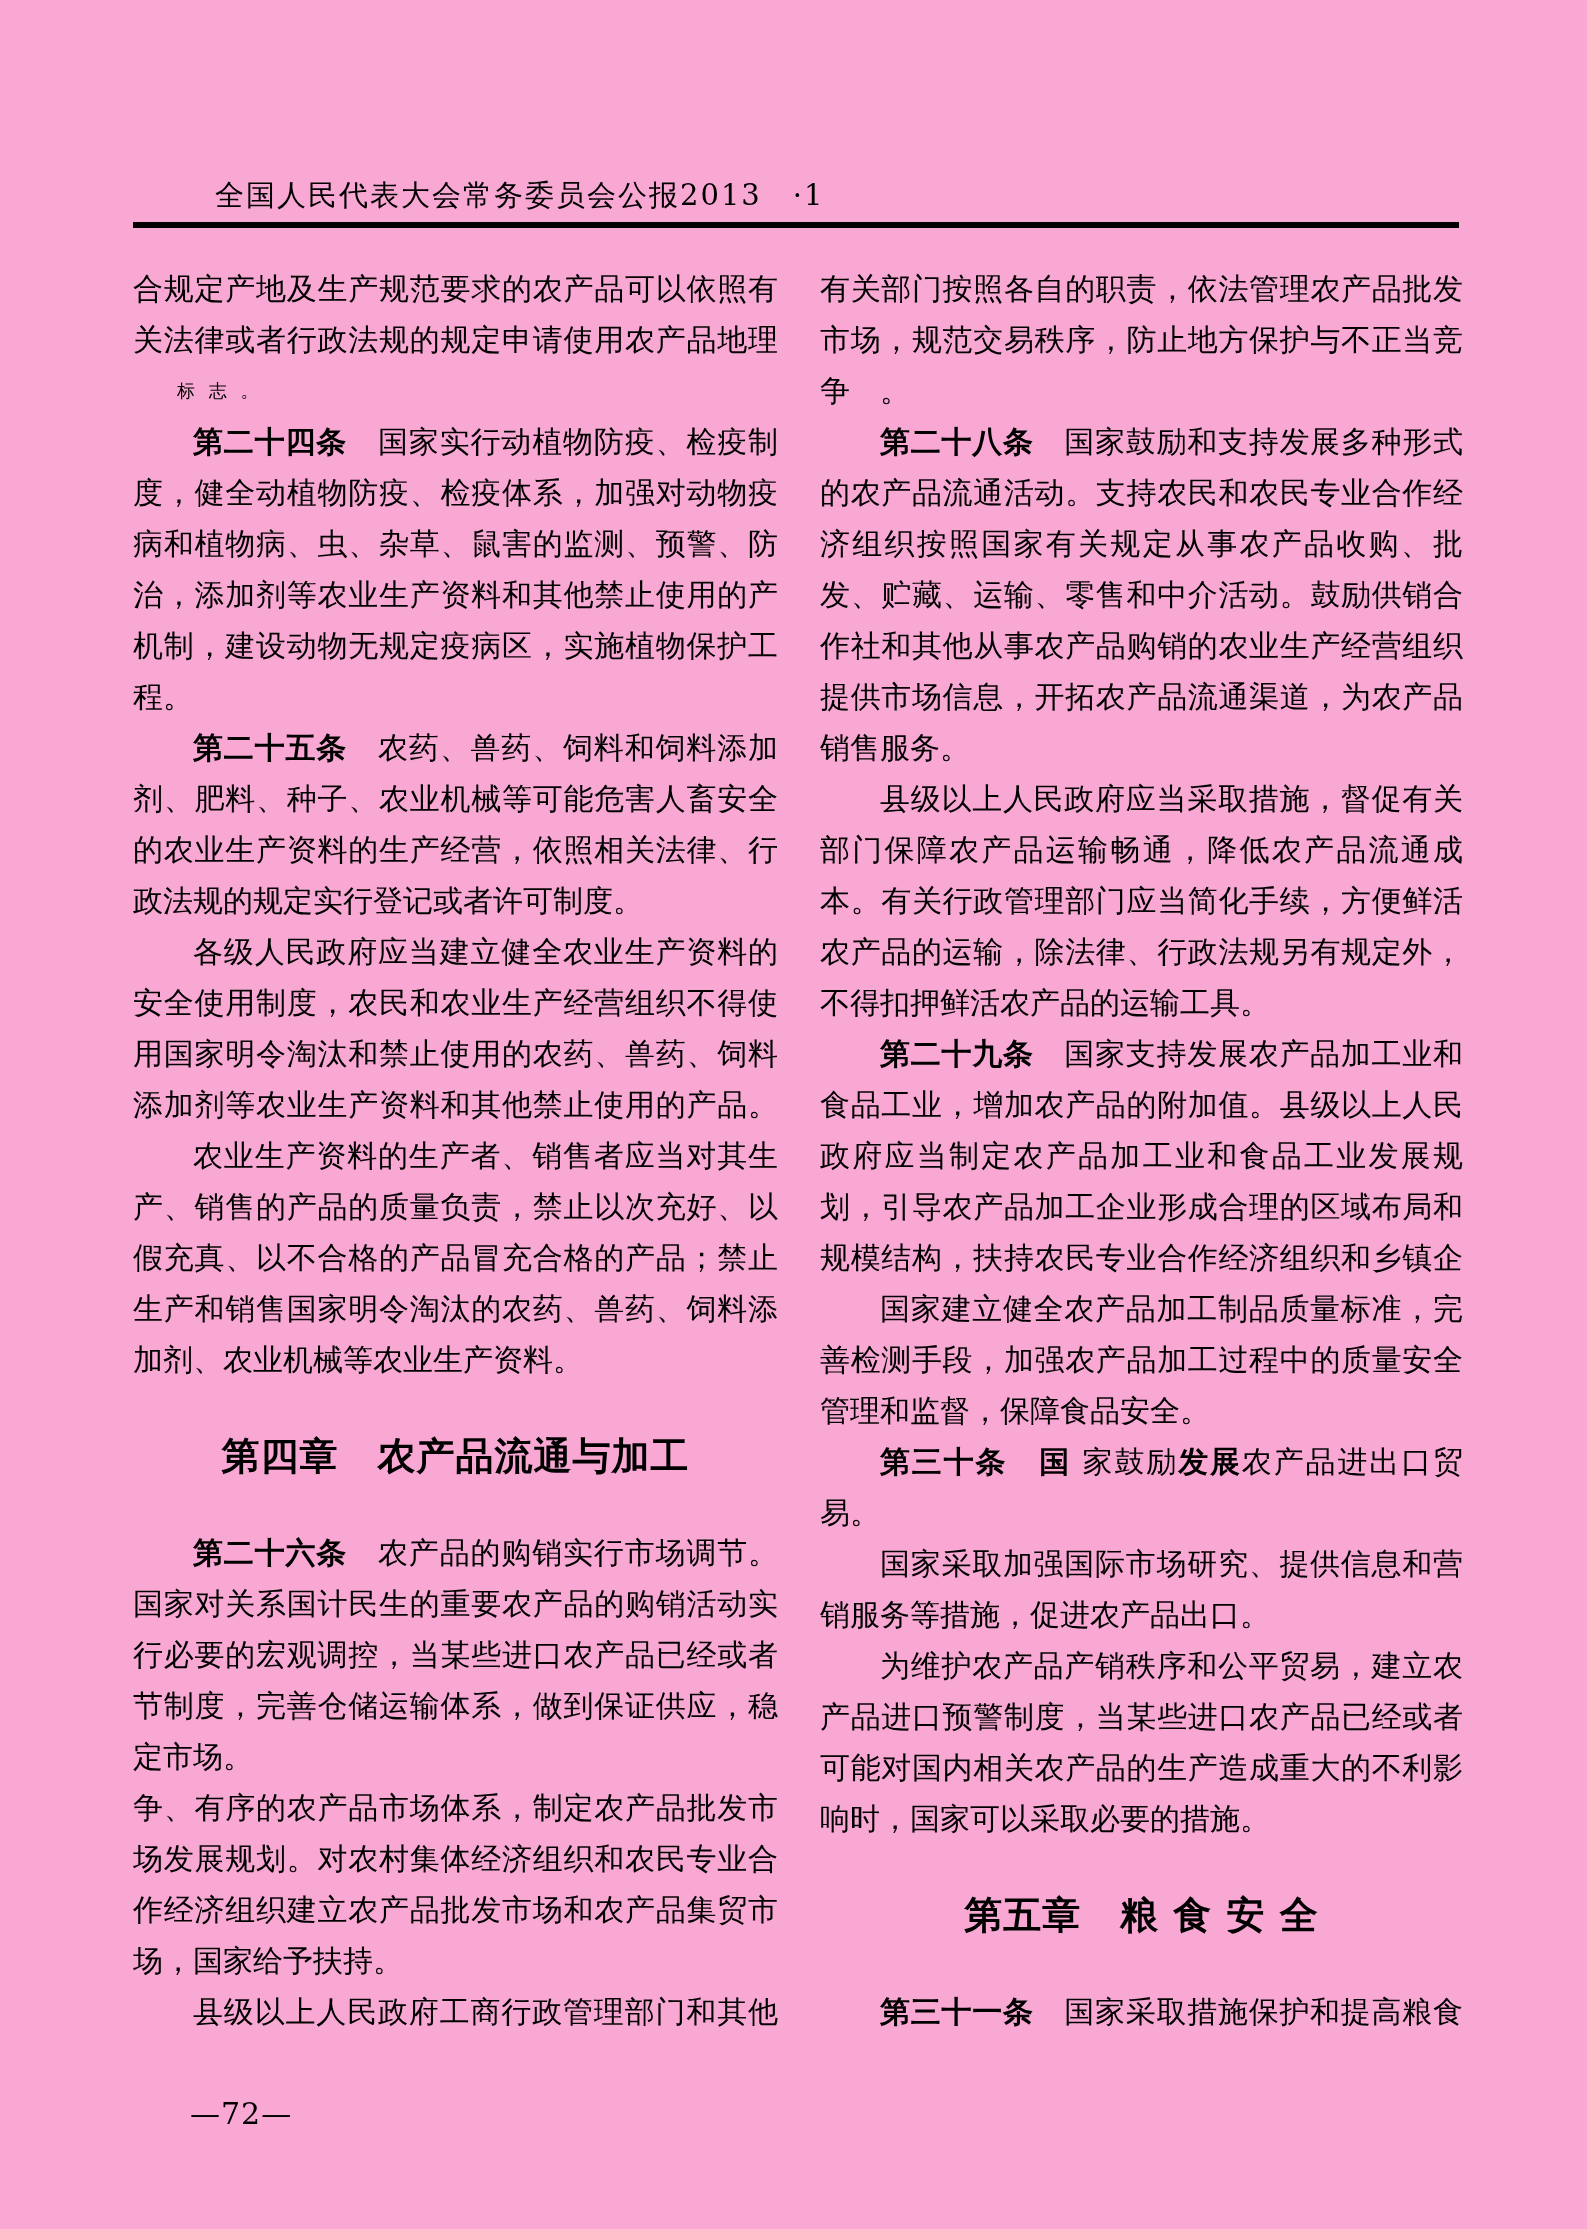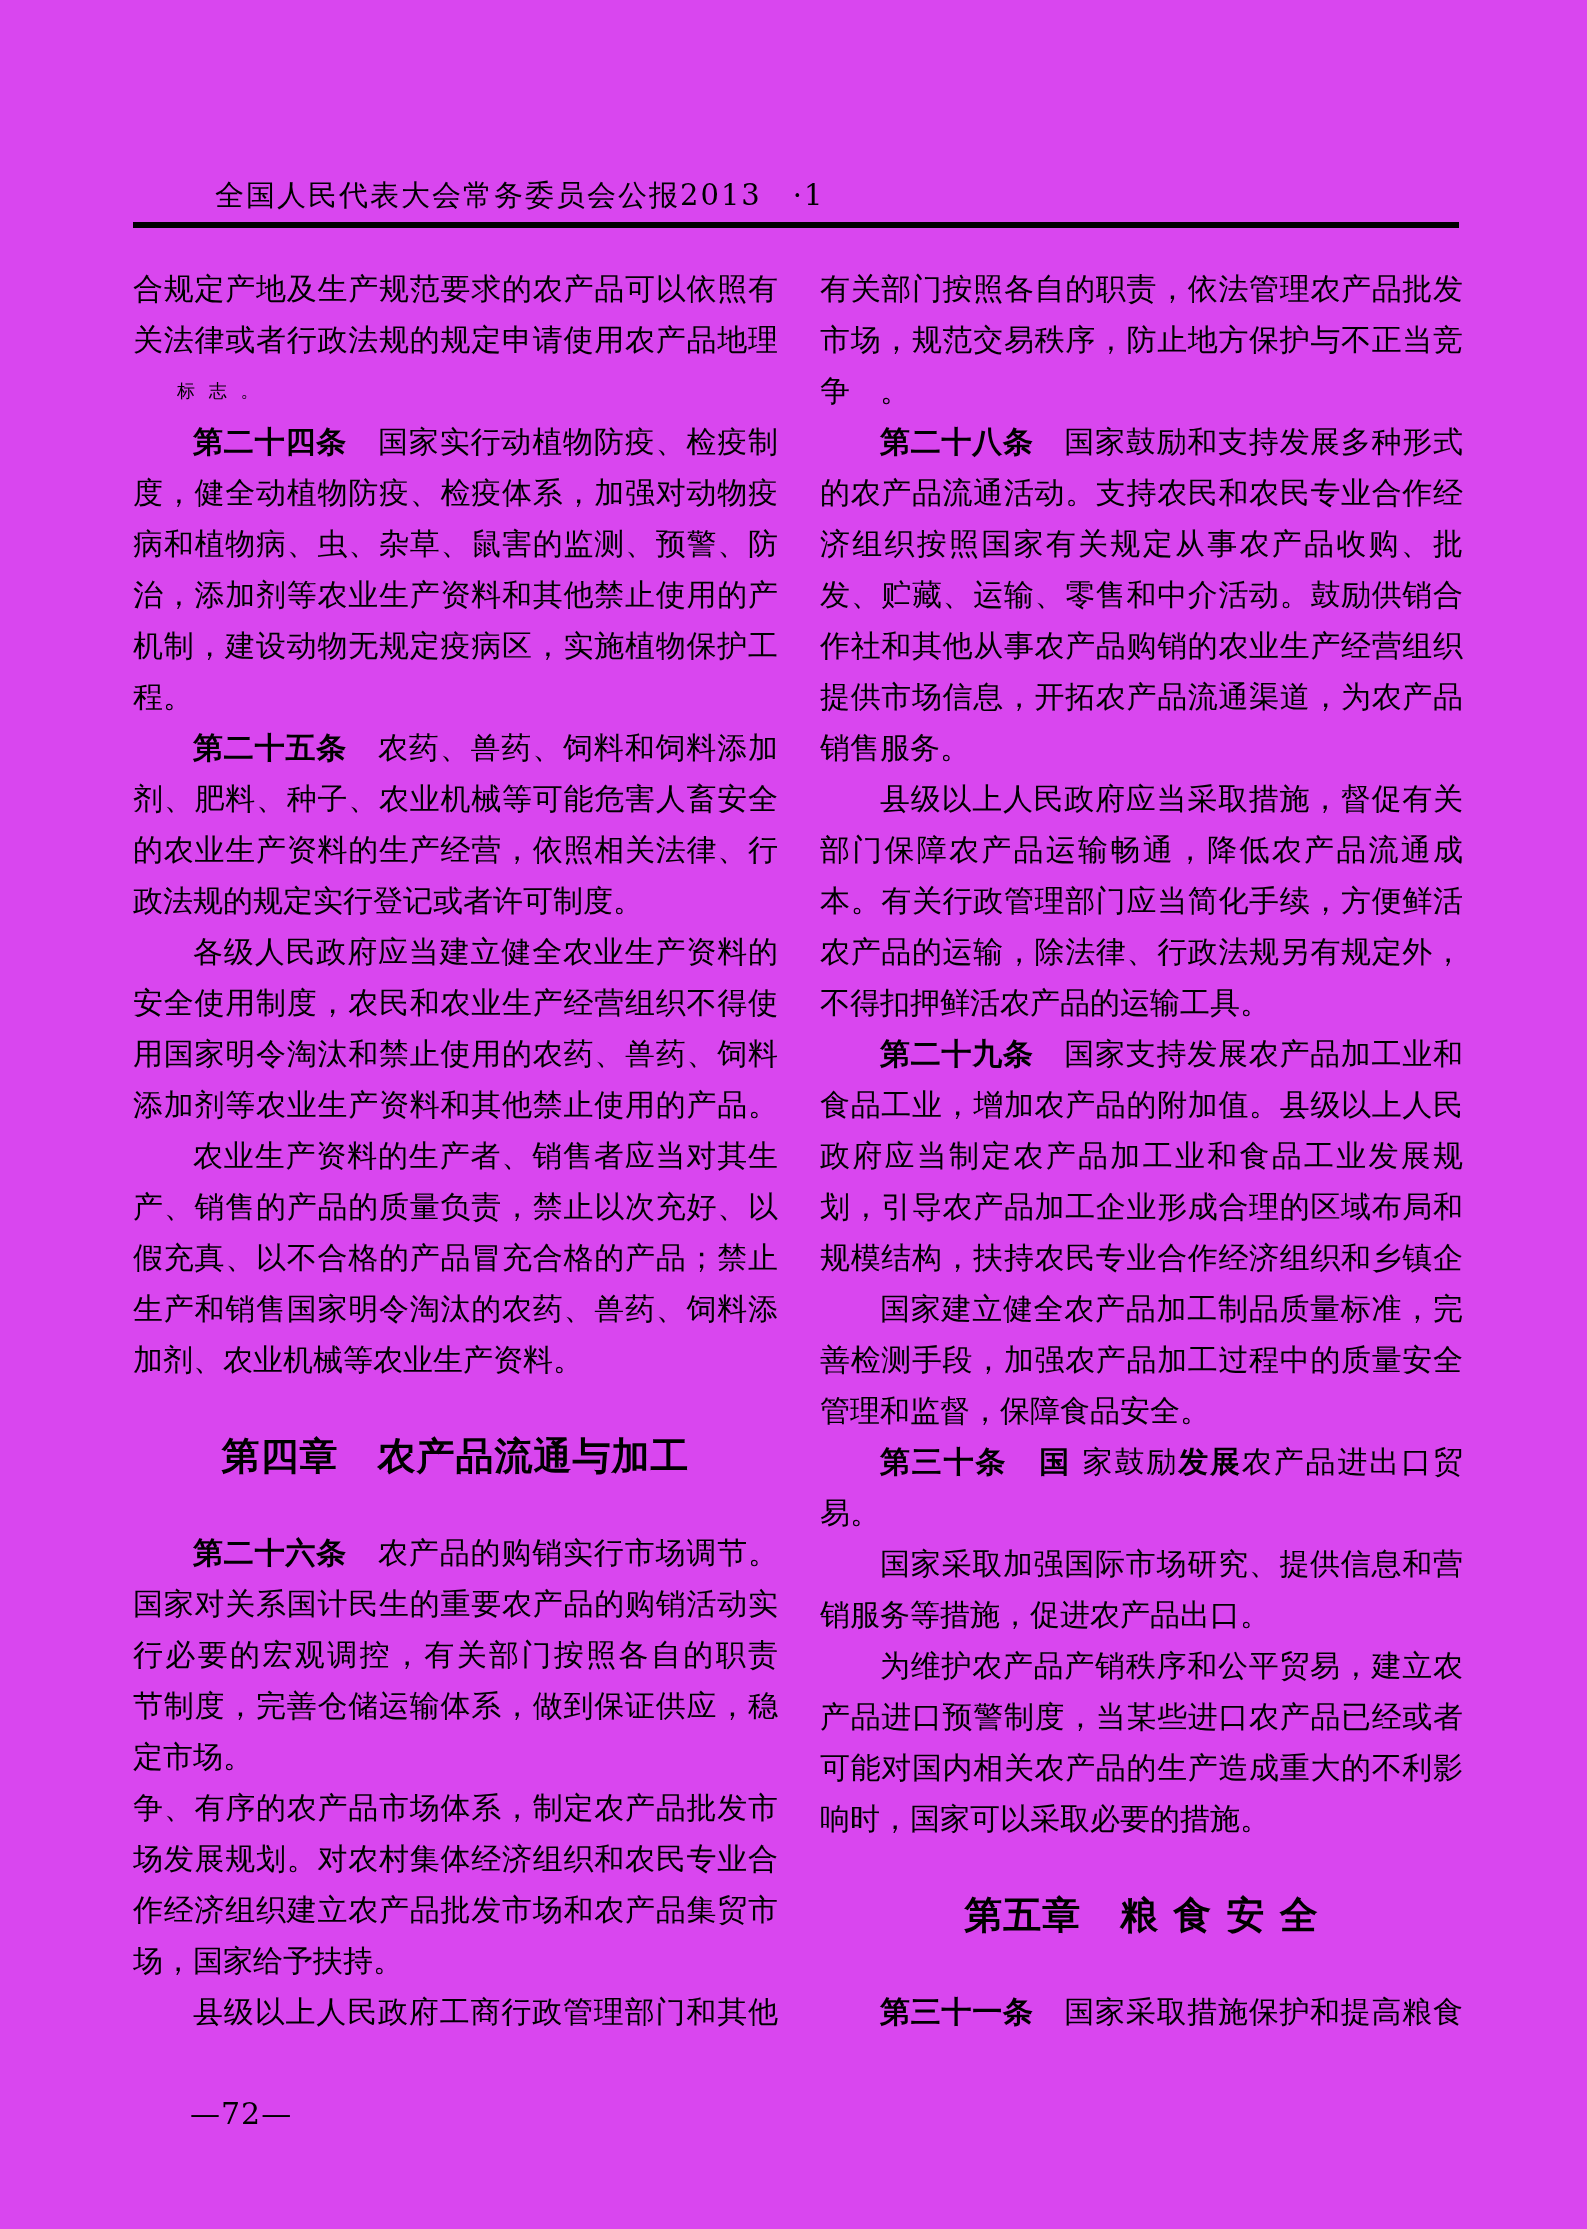--- a/index.html
+++ b/index.html
@@ -4,21 +4,21 @@
 <style>
   html, body {
     margin: 0;
     padding: 0;
     background: #ffffff;
   }
   .page {
     position: relative;
     width: 1587px;
     height: 2229px;
-    background: #d946ef;
+    background: #f9a8d4;
     color: #000000;
     font-family: "DejaVu Serif", "Liberation Serif", serif;
     overflow: hidden;
   }
   .running-header {
     position: absolute;
     left: 215px;
     top: 178px;
     font-size: 29px;
     line-height: 34px;
@@ -103,21 +103,21 @@
       <div class="line"><span>用国家明令淘汰和禁止使用的农药、兽药、饲料</span></div>
       <div class="line"><span>添加剂等农业生产资料和其他禁止使用的产品。</span></div>
       <div class="line indent"><span>农业生产资料的生产者、销售者应当对其生</span></div>
       <div class="line"><span>产、销售的产品的质量负责，禁止以次充好、以</span></div>
       <div class="line"><span>假充真、以不合格的产品冒充合格的产品；禁止</span></div>
       <div class="line"><span>生产和销售国家明令淘汰的农药、兽药、饲料添</span></div>
       <div class="line left"><span>加剂、农业机械等农业生产资料。</span></div>
       <div class="line heading"><span class="b">第四章　农产品流通与加工</span></div>
       <div class="line indent"><span class="b">第二十六条</span><span>　农产品的购销实行市场调节。</span></div>
       <div class="line"><span>国家对关系国计民生的重要农产品的购销活动实</span></div>
-      <div class="line"><span>行必要的宏观调控，有关部门按照各自的职责</span></div>
+      <div class="line"><span>行必要的宏观调控，当某些进口农产品已经或者</span></div>
       <div class="line"><span>节制度，完善仓储运输体系，做到保证供应，稳</span></div>
       <div class="line left"><span>定市场。</span></div>
       <div class="line"><span>争、有序的农产品市场体系，制定农产品批发市</span></div>
       <div class="line"><span>场发展规划。对农村集体经济组织和农民专业合</span></div>
       <div class="line"><span>作经济组织建立农产品批发市场和农产品集贸市</span></div>
       <div class="line left"><span>场，国家给予扶持。</span></div>
       <div class="line indent"><span>县级以上人民政府工商行政管理部门和其他</span></div>
     </div>
   <div class="col col-right">
       <div class="line"><span>有关部门按照各自的职责，依法管理农产品批发</span></div>

